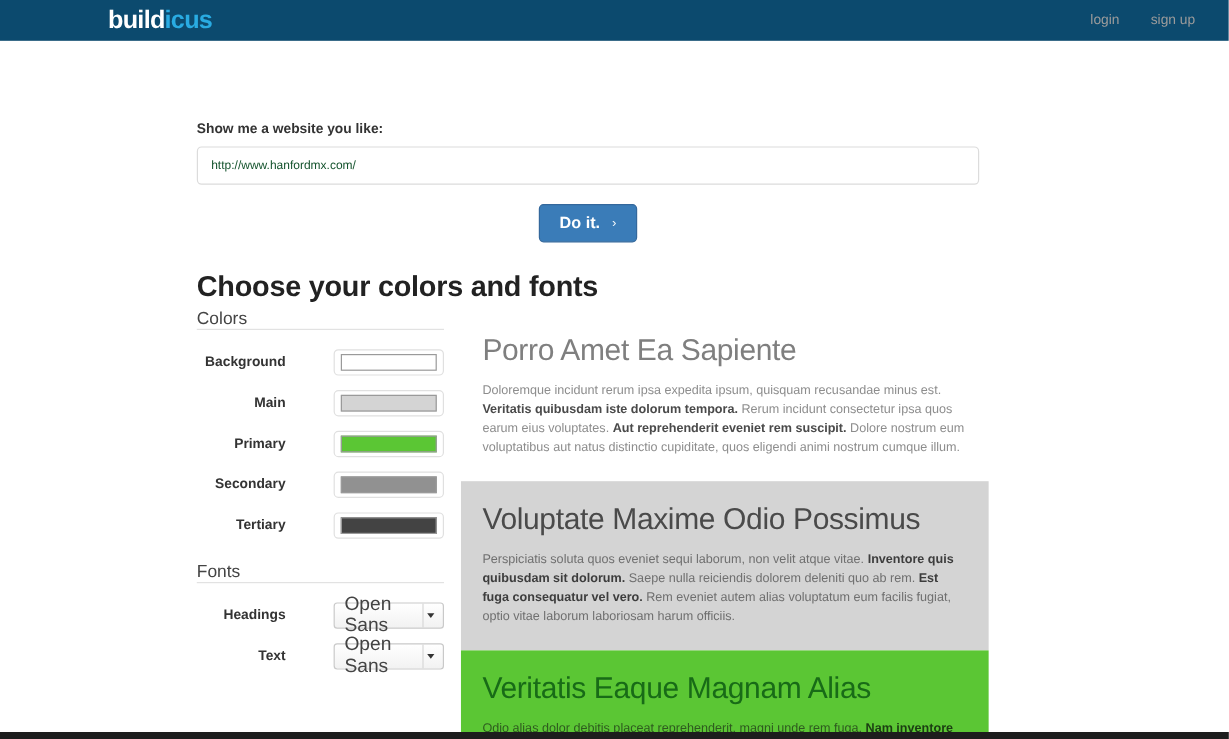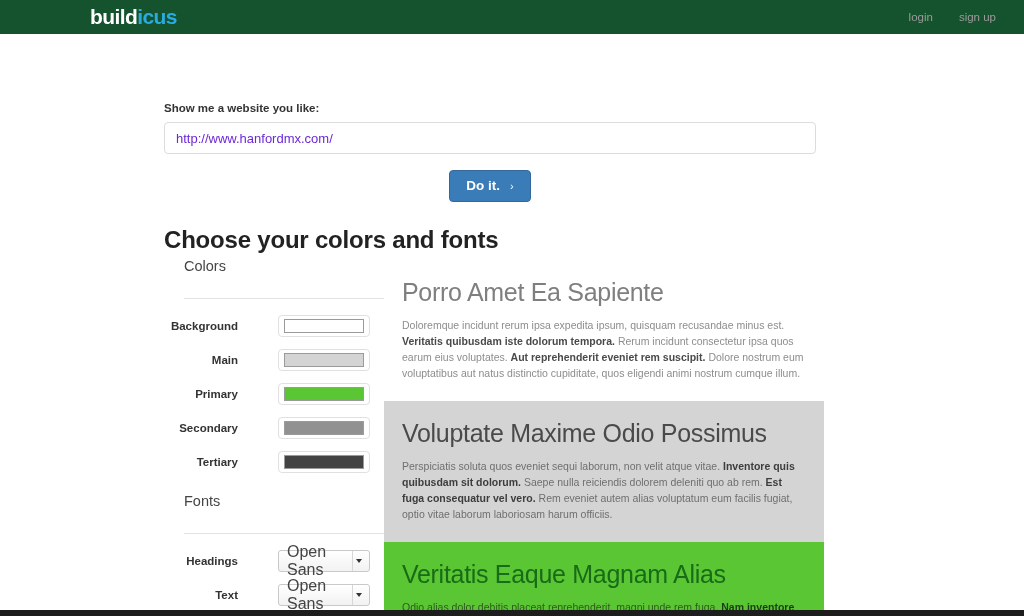--- a/index.html
+++ b/index.html
@@ -7,21 +7,21 @@
     margin: 0; padding: 0;
     width: 1024px; height: 616px;
     background: #ffffff;
     font-family: "Liberation Sans", sans-serif;
     overflow: hidden;
   }
 
   
   .topbar {
     height: 34px;
-    background: #14532d;
+    background: #0c4a6e;
     position: relative;
     display: flex;
     align-items: center;
   }
   .logo {
     position: absolute;
     left: 90px;
     top: 4px;
     font-size: 21px;
     font-weight: bold;
@@ -59,22 +59,22 @@
     color: #333333;
     margin-top: 34px;
     margin-bottom: 8px;
   }
   .url-input {
     width: 652px;
     height: 32px;
     border: 1px solid #dcdcdc;
     border-radius: 4px;
     padding: 0 11px;
-    font-size: 13px;
-    color: #6d28d9;
+    font-size: 10px;
+    color: #14532d;
     font-family: "Liberation Sans", sans-serif;
     background: #fff;
     outline: none;
   }
   .btn-row {
     margin-top: 16px;
     display: flex;
     justify-content: center;
   }
   .do-it {
@@ -106,24 +106,23 @@
 
   .controls {
     position: absolute;
     left: 164px;
     top: 224px;
     width: 206px;
   }
   .group-head {
     font-size: 14.5px;
     color: #444444;
-    padding-bottom: 24px;
+    padding-bottom: 0;
     border-bottom: 1px solid #e2e2e2;
     width: 206px;
-    margin-left: 20px;
   }
   .rows { margin-top: 10px; }
   .row {
     display: flex;
     align-items: center;
     justify-content: space-between;
     height: 34px;
   }
   .row-label {
     font-size: 11.5px;

